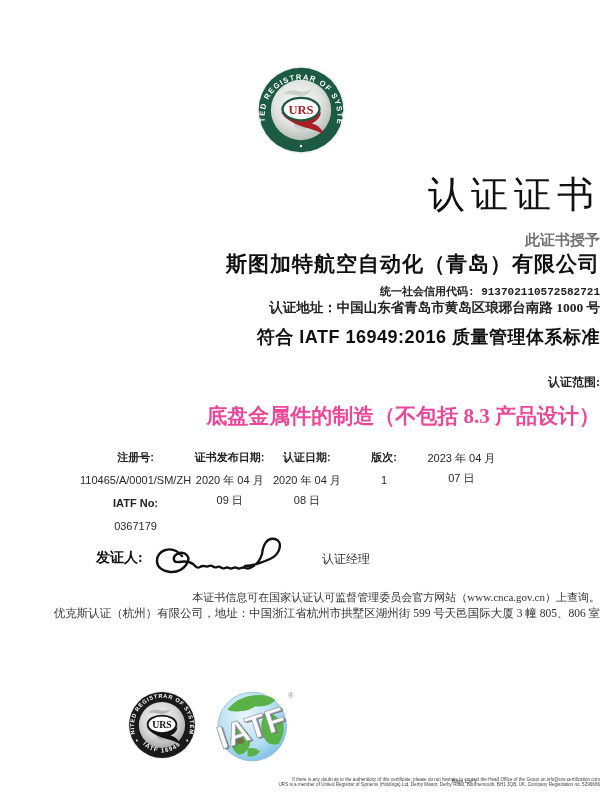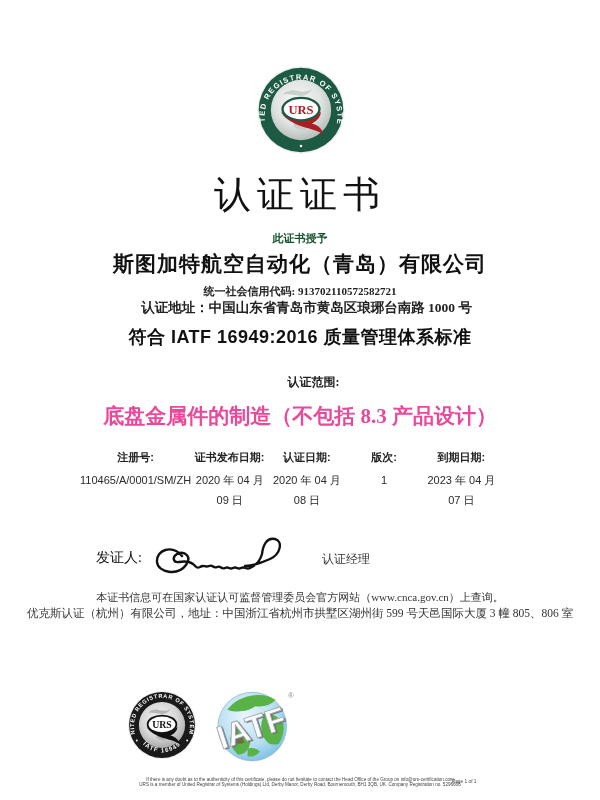--- a/index.html
+++ b/index.html
@@ -6,43 +6,43 @@
   .page{
     position:relative;
     width:600px;height:800px;
     margin:0 auto;
     background:#ffffff;
     font-family:"Liberation Serif","DejaVu Serif",serif;
     color:#1c1c1c;
     overflow:hidden;
   }
   .abs{position:absolute;}
-  .cx{left:0;right:0;text-align:center;}
+  .cx{left:0;right:0;text-align:right;}
 
   .seal-top{left:256px;top:64px;width:90px;height:92px;}
   .title{top:170px;font-size:37px;letter-spacing:6px;font-weight:400;color:#111;}
-  .grant{top:231px;font-size:11px;font-weight:bold;color:#14532d;}
+  .grant{top:231px;font-size:15px;font-weight:bold;color:#737373;}
   .company{top:250px;font-size:21px;font-weight:bold;letter-spacing:1px;color:#111;}
-  .credit{top:284px;font-size:11px;font-weight:bold;font-family:Liberation Serif, serif;color:#222;}
+  .credit{top:284px;font-size:11px;font-weight:bold;font-family:Liberation Mono, monospace;color:#222;}
   .addr{top:299px;font-size:13.5px;font-weight:bold;color:#222;padding-left:13px;}
   .standard{top:325px;font-size:18px;font-weight:bold;letter-spacing:0.5px;font-family:"Liberation Sans","DejaVu Sans",sans-serif;color:#111;}
   .scope-label{top:374px;font-size:12px;font-weight:bold;color:#222;margin-left:27px;}
   .scope{top:402px;font-size:21px;font-weight:bold;color:#ec4899;}
 
   .fields{
     left:80px;top:448px;width:420px;
     display:grid;grid-template-columns:1fr 1fr 1fr 1fr 1fr;
     grid-row-gap:0;
     font-family:"Liberation Sans","DejaVu Sans",sans-serif;
   }
   .fld{text-align:center;}
   .fld .lbl{font-size:11px;font-weight:bold;color:#222;height:22px;line-height:18px;}
   .fld .val{font-size:11px;color:#2a2a2a;height:24px;line-height:20px;}
 
-  .issuer-label{left:96px;top:549px;font-size:14px;font-weight:normal;color:#111;}
+  .issuer-label{left:96px;top:549px;font-size:14px;font-weight:bold;color:#111;}
   .signature{left:148px;top:532px;width:150px;height:52px;}
   .issuer-role{left:322px;top:551px;font-size:12px;color:#333;}
 
   .note1{top:590px;font-size:11px;color:#333;font-weight:500;}
   .note2{top:606px;font-size:11.5px;color:#333;font-weight:500;}
 
   .seal-bw{left:127px;top:690px;width:70px;height:70px;}
   .iatf-logo{left:210px;top:686px;width:86px;height:78px;}
 
   .fineprint{top:777px;font-size:4.6px;line-height:5.4px;color:#444;font-family:"Liberation Sans","DejaVu Sans",sans-serif;}
@@ -99,22 +99,25 @@
     </div>
     <div class="fld">
       <div class="lbl">认证日期:</div>
       <div class="val">2020 年 04 月 08 日</div>
     </div>
     <div class="fld">
       <div class="lbl">版次:</div>
       <div class="val">1</div>
     </div>
     <div class="fld">
-      <div class="lbl">到期日期:</div>
       <div class="val">2023 年 04 月 07 日</div>
+    </div>
+    <div class="fld">
+      <div class="lbl">IATF No:</div>
+      <div class="val">0367179</div>
     </div>
   </div>
 
   <div class="abs issuer-label">发证人:</div>
   <svg class="abs signature" viewBox="0 0 150 52">
     <path d="M34,24 C24,12 8,18 9,30 C10,41 30,44 38,33 C44,25 37,18 29,22 C24,25 25,31 31,30 C37,29 41,29 45,32 C48,34 48,37 52,35 C56,32 57,36 61,34 C65,32 65,37 69,35 C73,33 73,38 77,36 C81,34 81,38 85,36 C89,34 89,38 93,36 C97,34 98,38 102,36 C109,33 112,29 114,22 C115,13 119,5 127,7 C135,9 133,22 122,27 C113,31 104,34 97,34" fill="none" stroke="#111111" stroke-width="2.4" stroke-linecap="round"></path>
   </svg>
   <div class="abs issuer-role">认证经理</div>
 
   <div class="abs cx note1">本证书信息可在国家认证认可监督管理委员会官方网站（www.cnca.gov.cn）上查询。</div>

